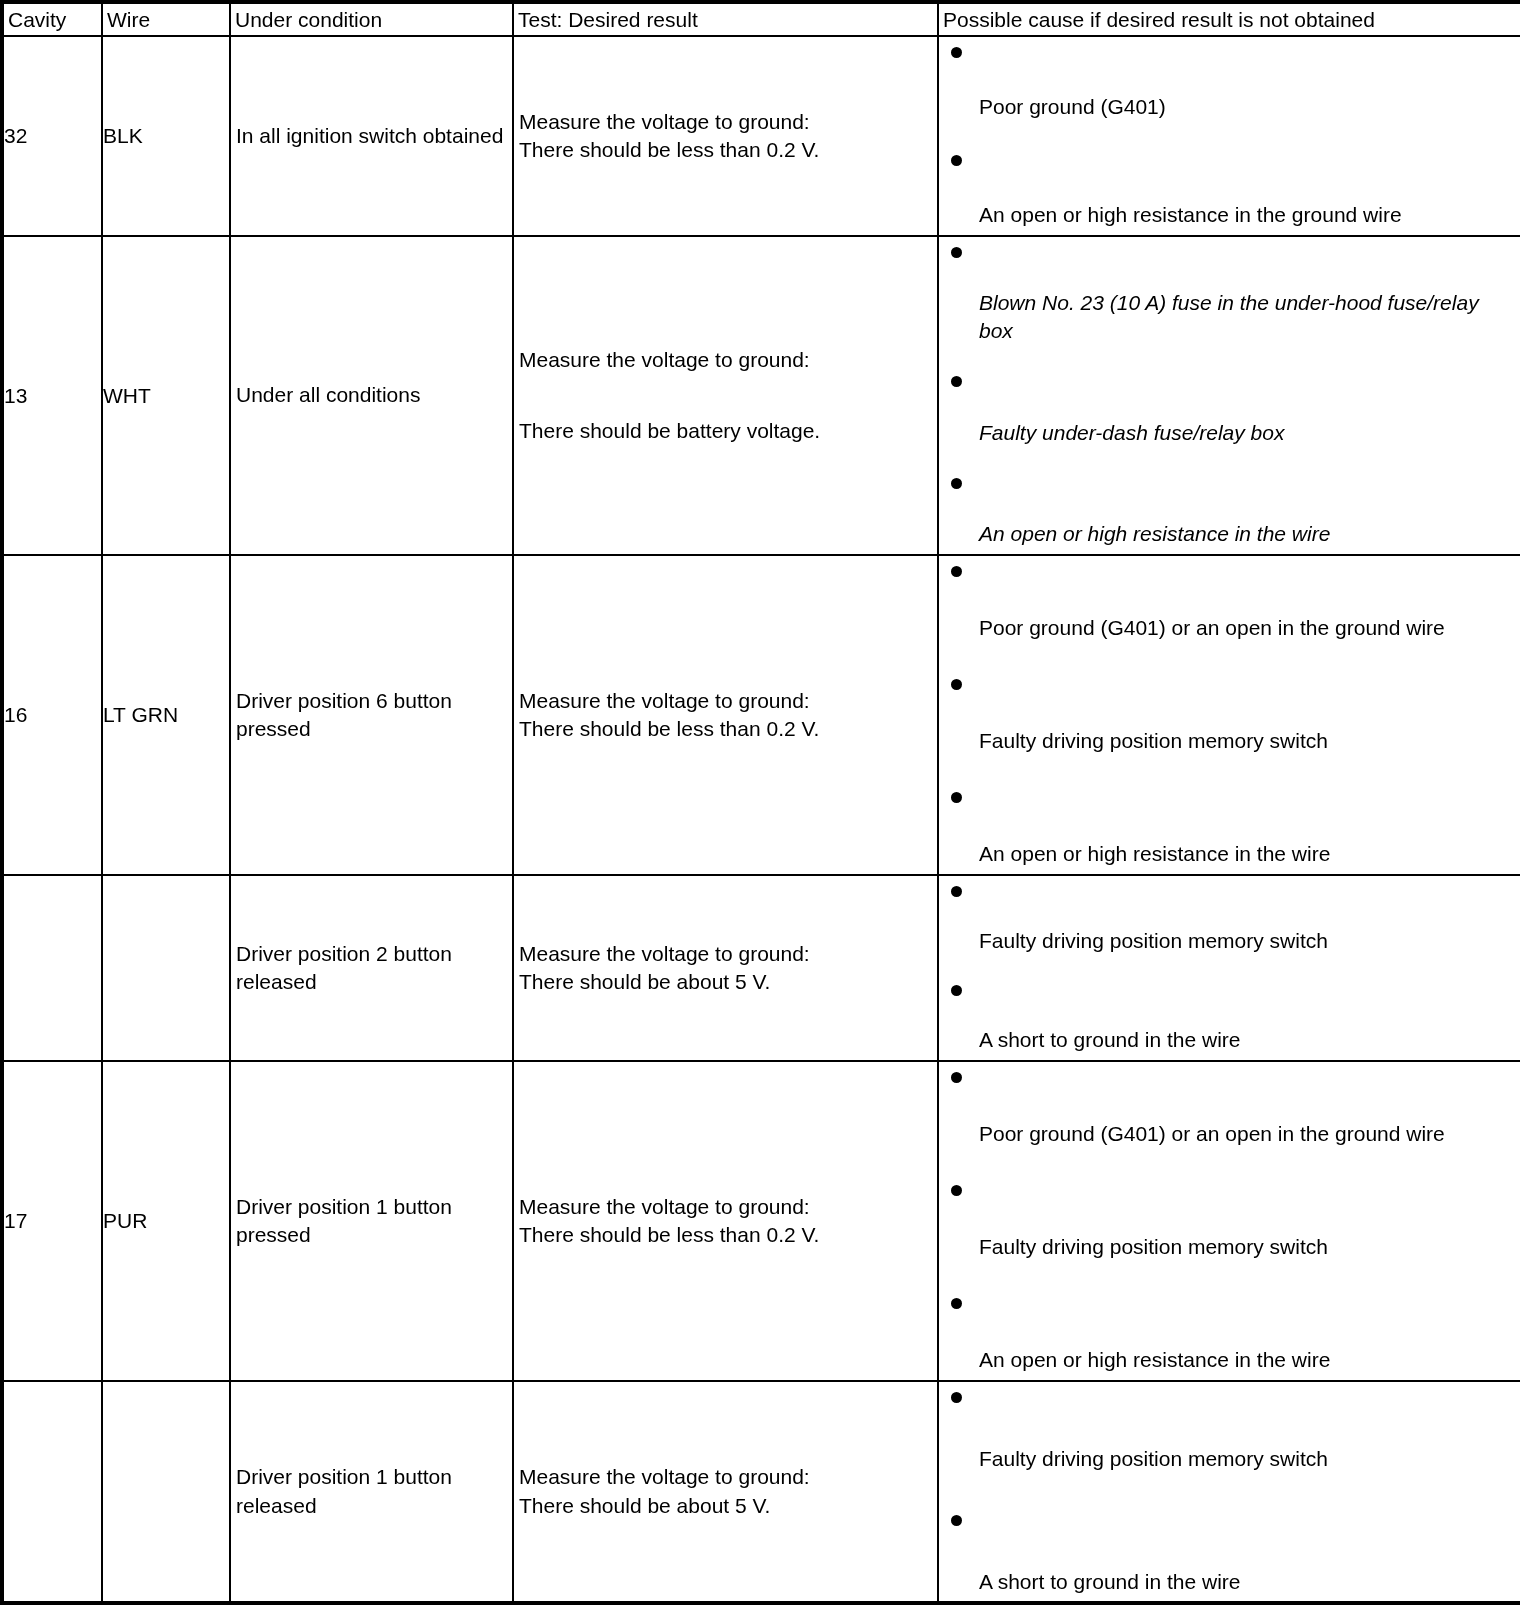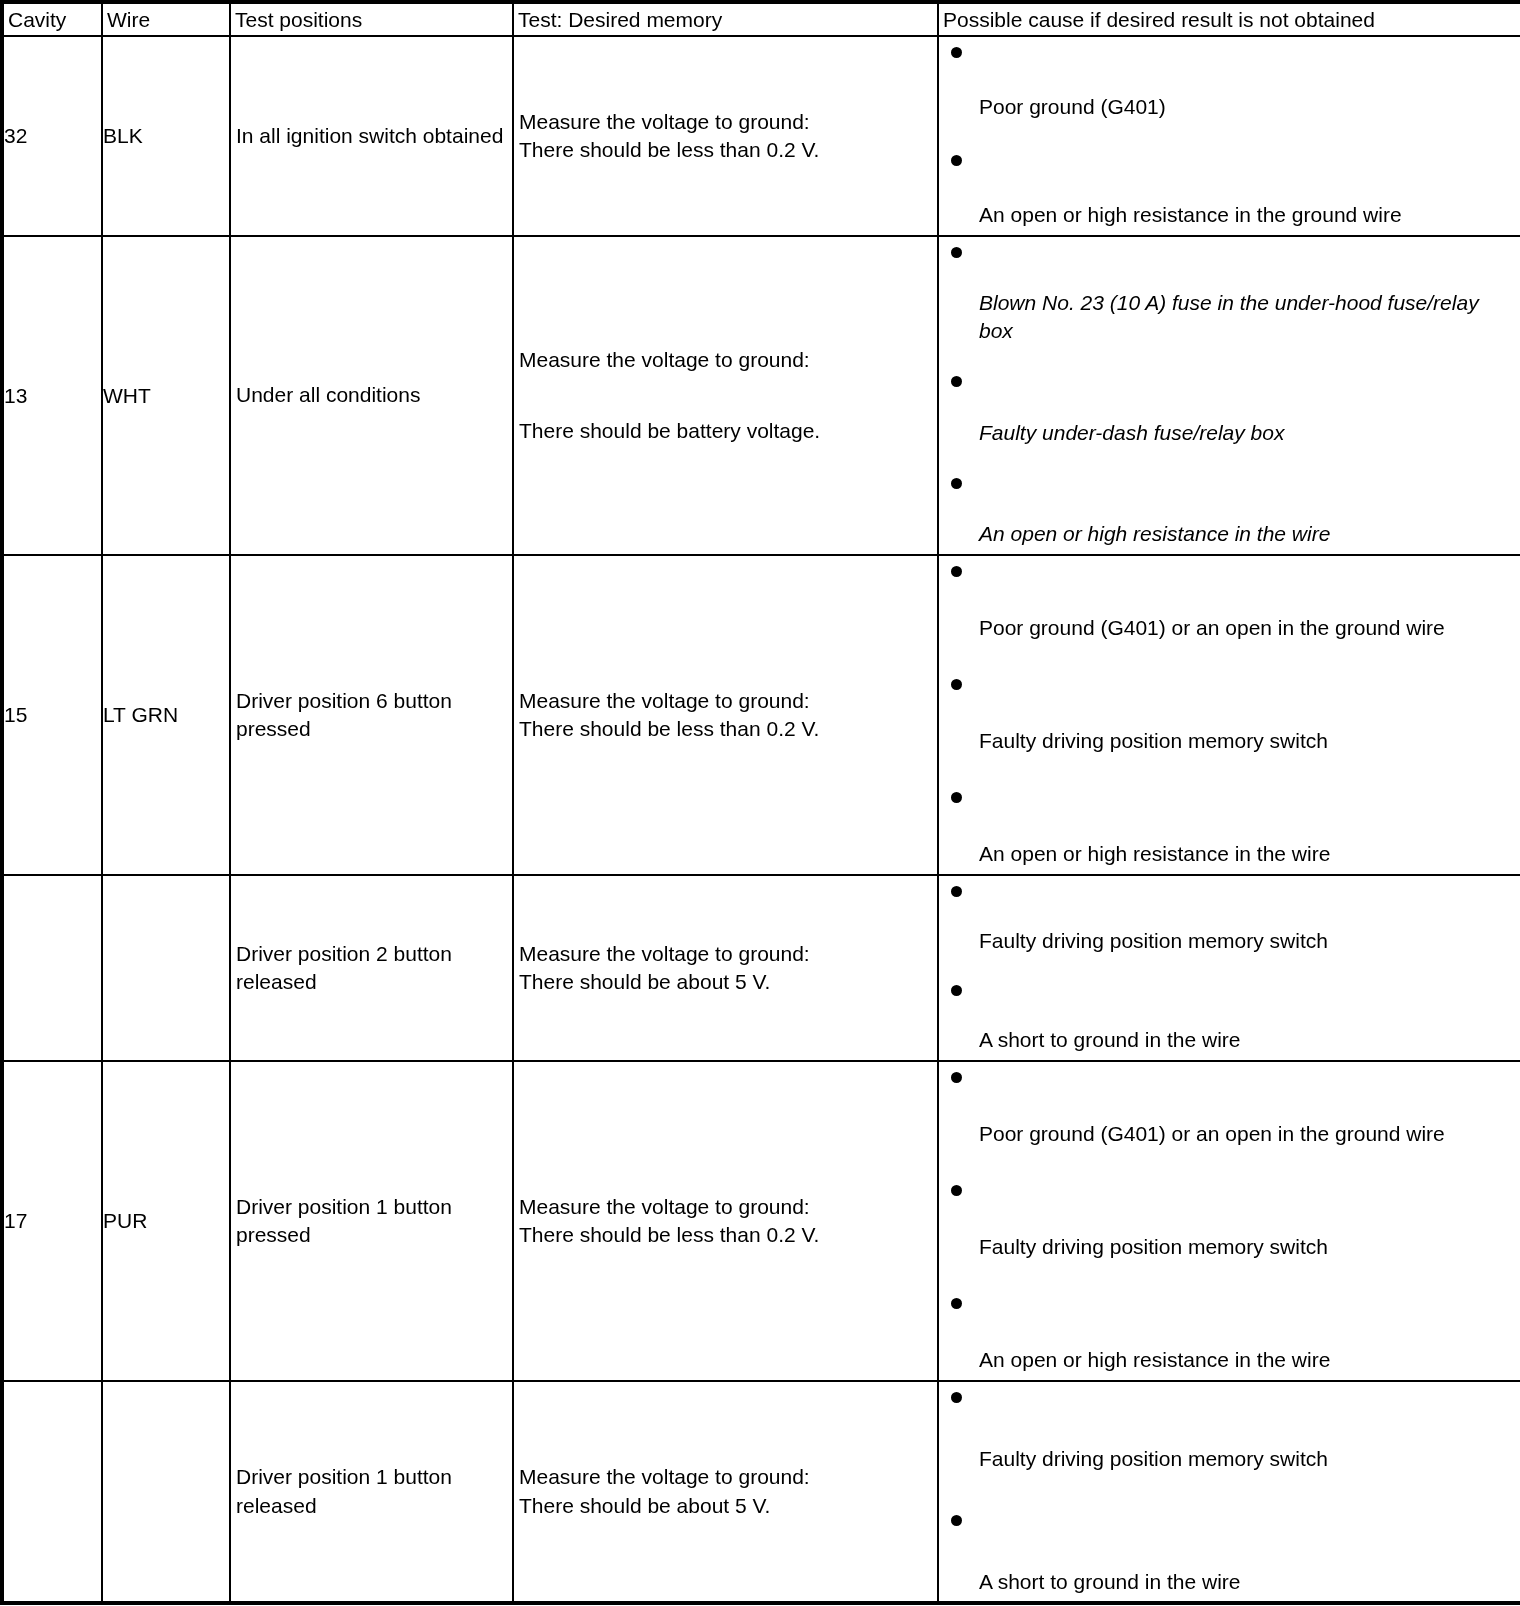--- a/index.html
+++ b/index.html
@@ -74,22 +74,22 @@
       <col class="c-cavity">
         <col class="c-wire">
         <col class="c-cond">
         <col class="c-result">
         <col class="c-cause">
     </colgroup>
     <thead>
       <tr style="height:34px;">
         <th>Cavity</th>
         <th>Wire</th>
-        <th>Test positions</th>
-        <th>Test: Desired memory</th>
+        <th>Under condition</th>
+        <th>Test: Desired result</th>
         <th>Possible cause if desired result is not obtained</th>
       </tr>
     </thead>
     <tbody>
 
       <tr style="height:200px;">
         <td class="cell-cavity">32</td>
         <td class="cell-wire">BLK</td>
         <td class="cell-cond">In all ignition switch obtained</td>
         <td class="cell-result">
@@ -120,21 +120,21 @@
             <div class="cause-text">Blown No. 23 (10 A) fuse in the under-hood fuse/relay box</div>
             <div class="bullet"></div>
             <div class="cause-text">Faulty under-dash fuse/relay box</div>
             <div class="bullet"></div>
             <div class="cause-text">An open or high resistance in the wire</div>
           </div>
         </td>
       </tr>
 
       <tr style="height:320px;">
-        <td class="cell-cavity">15</td>
+        <td class="cell-cavity">16</td>
         <td class="cell-wire">LT GRN</td>
         <td class="cell-cond">Driver position 6 button pressed</td>
         <td class="cell-result">
           <div class="result-line">Measure the voltage to ground:</div>
           <div class="result-line">There should be less than 0.2 V.</div>
         </td>
         <td class="cell-causes">
           <div class="causes-list" style="height:314px;">
             <div class="bullet"></div>
             <div class="cause-text">Poor ground (G401) or an open in the ground wire</div>

